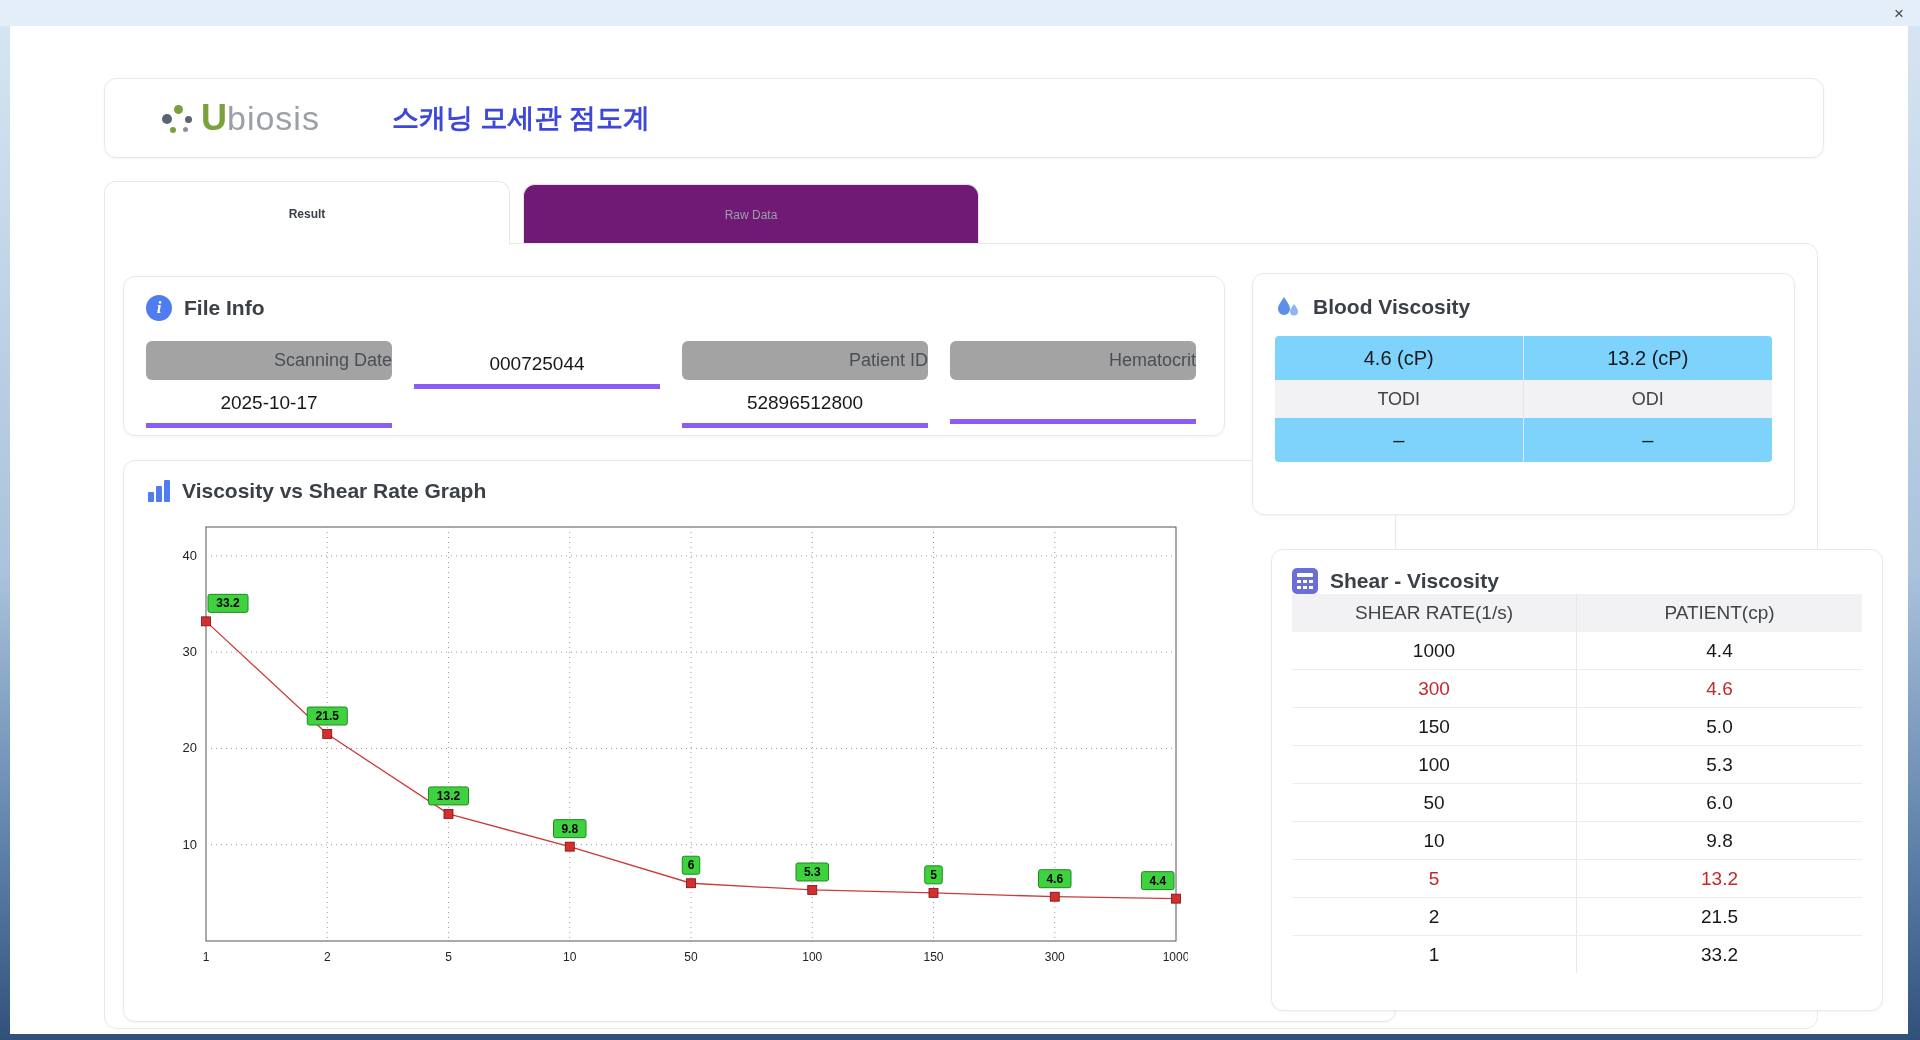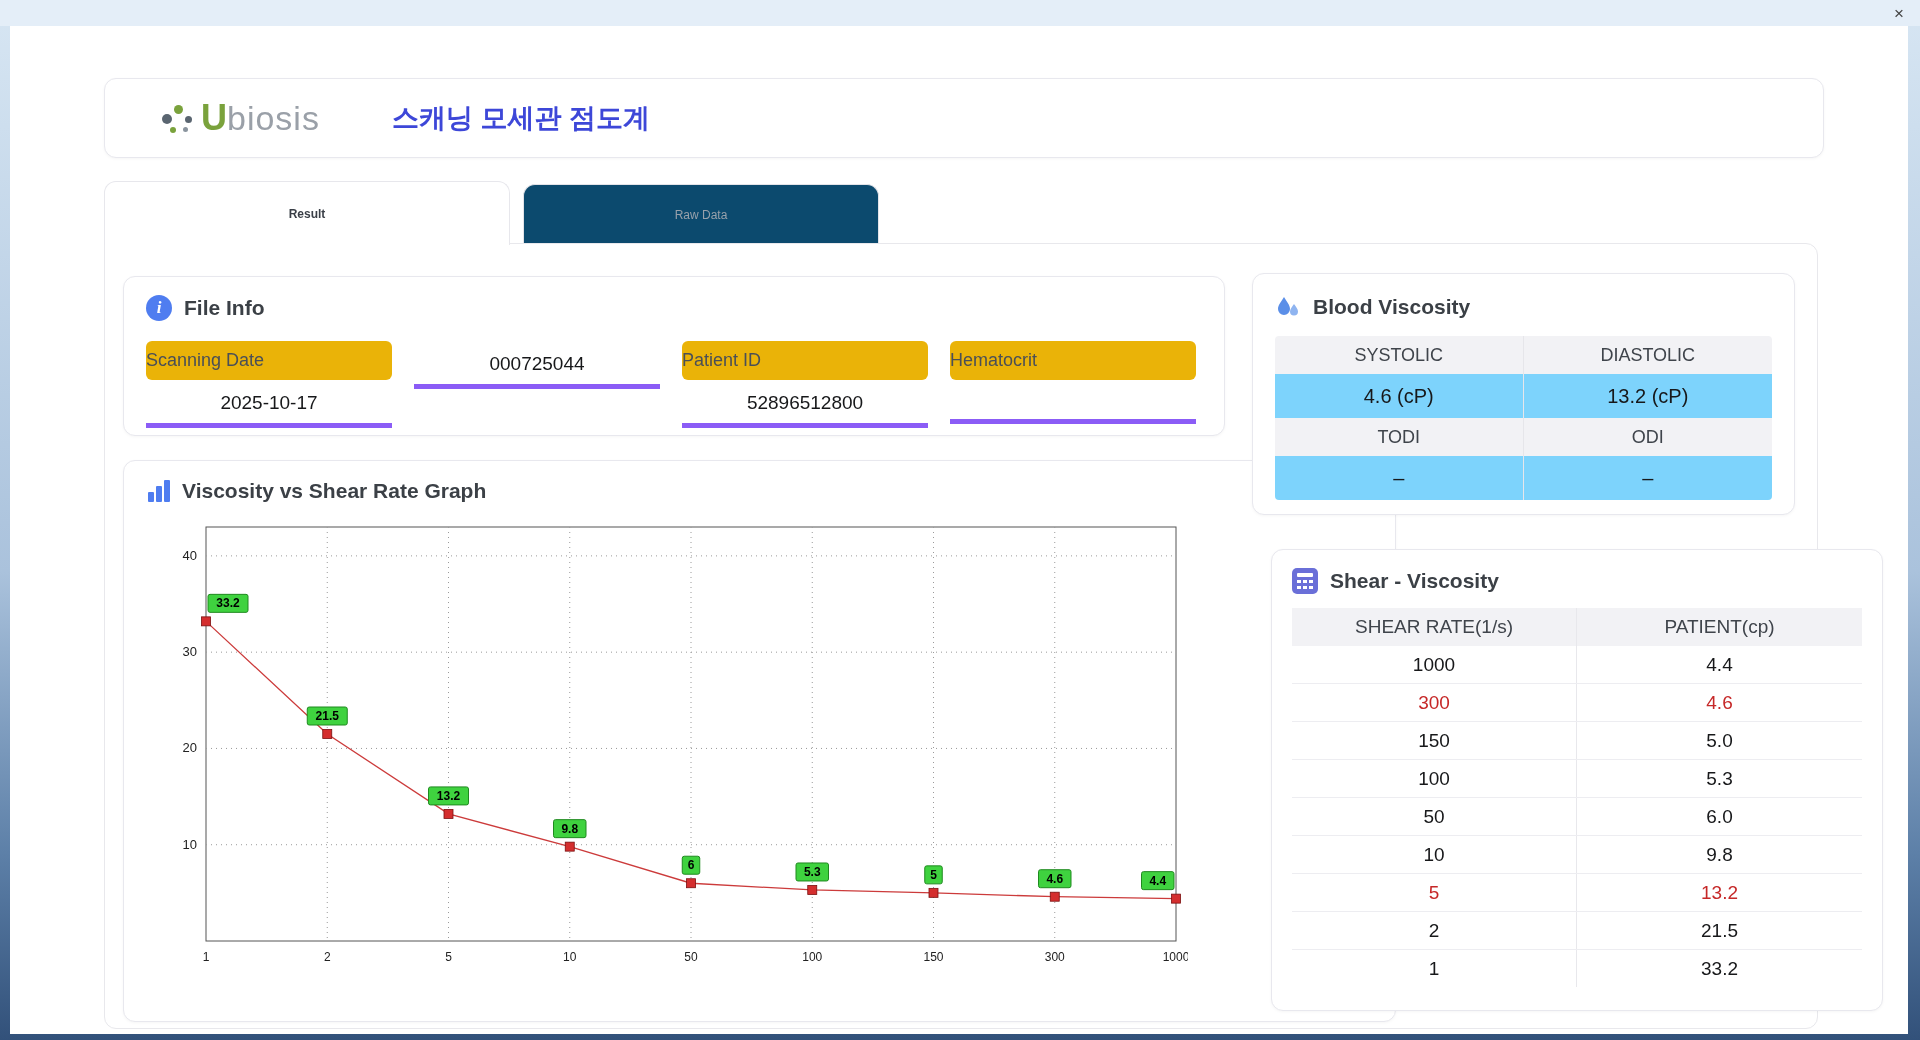--- a/index.html
+++ b/index.html
@@ -30,37 +30,37 @@
   .d5 { width:5px;  height:5px;  left:26px; top:30px; background:#8a949e; }
   .logo-u { font-size:36px; font-weight:bold; color:#7aa23c; }
   .logo-rest { font-size:34px; color:#9aa0a8; letter-spacing:1px; }
   .app-title { margin-left:72px; font-size:27px; font-weight:bold; color:#3d47d8; }
 
   .tab { position:absolute; display:flex; align-items:center; justify-content:center;
     border-radius:12px 12px 0 0; font-size:12px; }
   .tab-result { left:94px; top:155px; width:406px; height:64px; background:#fff;
     border:1px solid #e7e7ec; border-bottom:none; z-index:3;
     font-weight:bold; color:#3a3f47; }
-  .tab-raw { left:513px; top:158px; width:356px; height:61px; background:#0c4a6e;
+  .tab-raw { left:513px; top:158px; width:456px; height:61px; background:#701a75;
     border:1px solid #e3e3e8; border-bottom:none; color:#98a1ab; z-index:1; }
 
   .main-panel { position:absolute; left:94px; top:217px; width:1714px; height:786px;
     background:#fff; border:1px solid #e8e8ec; border-radius:0 12px 12px 12px; z-index:2; }
 
   .section-title { display:flex; align-items:center; gap:12px;
     font-size:21px; font-weight:bold; color:#3b4046; }
 
   
   .file-card { position:absolute; left:18px; top:32px; width:1102px; height:160px; padding:18px 22px; }
   .info-icon { width:26px; height:26px; border-radius:50%; background:#4f7df0; color:#fff;
     font-size:17px; font-weight:bold; display:flex; align-items:center; justify-content:center;
     font-family:"Liberation Serif", serif; font-style:italic; }
   .fields { display:flex; margin-top:20px; gap:22px; }
   .field { width:246px; }
-  .field-label { background:#eab308; border-radius:6px; text-align:left; padding:9px 0;
+  .field-label { background:#a3a3a3; border-radius:6px; text-align:right; padding:9px 0;
     font-size:18px; color:#4a4f57; }
   .field-value { text-align:center; padding:12px 0 9px; font-size:19px; color:#17181a;
     border-bottom:5px solid #8b5cf6; min-height:44px; }
 
   
   .graph-card { position:absolute; left:18px; top:216px; width:1273px; height:562px; padding:18px 24px; }
   .bars-icon { display:flex; align-items:flex-end; gap:2px; height:22px; }
   .bars-icon i { width:6px; background:#4f7df0; border-radius:1px; }
   .bars-icon .b1 { height:10px; } .bars-icon .b2 { height:16px; } .bars-icon .b3 { height:22px; }
   .chart-wrap { margin-top:8px; }
@@ -79,21 +79,21 @@
   .calc-icon { width:26px; height:26px; border-radius:5px; background:#6a6fd8; position:relative; }
   .calc-icon:before { content:""; position:absolute; left:5px; top:5px; width:16px; height:4px; background:#fff; border-radius:1px; }
   .calc-icon:after { content:""; position:absolute; left:5px; top:12px; width:16px; height:9px;
     background:
       linear-gradient(#fff,#fff) 0 0/4px 3px no-repeat,
       linear-gradient(#fff,#fff) 6px 0/4px 3px no-repeat,
       linear-gradient(#fff,#fff) 12px 0/4px 3px no-repeat,
       linear-gradient(#fff,#fff) 0 6px/4px 3px no-repeat,
       linear-gradient(#fff,#fff) 6px 6px/4px 3px no-repeat,
       linear-gradient(#fff,#fff) 12px 6px/4px 3px no-repeat; }
-  .sv-table { margin-top:14px; }
+  .sv-table { }
   .sv-row { display:flex; border-bottom:1px solid #ededf1; }
   .sv-row:last-child { border-bottom:none; }
   .sv-cell { width:50%; display:flex; align-items:center; justify-content:center;
     font-size:19px; color:#17181a; height:37px; }
   .sv-cell.left { border-right:1px solid #e8e8ec; }
   .sv-head { background:#f2f2f5; border-bottom:none; }
   .sv-head .sv-cell { font-size:19px; color:#3f444b; height:38px; }
   .sv-row.red .sv-cell { color:#c62828; }
 </style>
 </head>
@@ -220,24 +220,20 @@
         <span class="drop-icon">
           <svg width="26" height="26" viewBox="0 0 26 26">
             <path d="M9 3 C12 8 15 11 15 15 a6 6 0 1 1 -12 0 C3 11 6 8 9 3 Z" fill="#5b8fe8"></path>
             <path d="M19 10 C21 13 23 15 23 17.5 a4 4 0 1 1 -8 0 C15 15 17 13 19 10 Z" fill="#8fb4f0"></path>
           </svg>
         </span>
         <span>Blood Viscosity</span>
       </div>
       <div class="bv-grid">
         <div class="bv-row">
-          <div class="bv-cell bv-head left">SYSTOLIC</div>
-          <div class="bv-cell bv-head">DIASTOLIC</div>
-        </div>
-        <div class="bv-row">
           <div class="bv-cell bv-val left">4.6 (cP)</div>
           <div class="bv-cell bv-val">13.2 (cP)</div>
         </div>
         <div class="bv-row">
           <div class="bv-cell bv-head left">TODI</div>
           <div class="bv-cell bv-head">ODI</div>
         </div>
         <div class="bv-row">
           <div class="bv-cell bv-val left">–</div>
           <div class="bv-cell bv-val">–</div>

